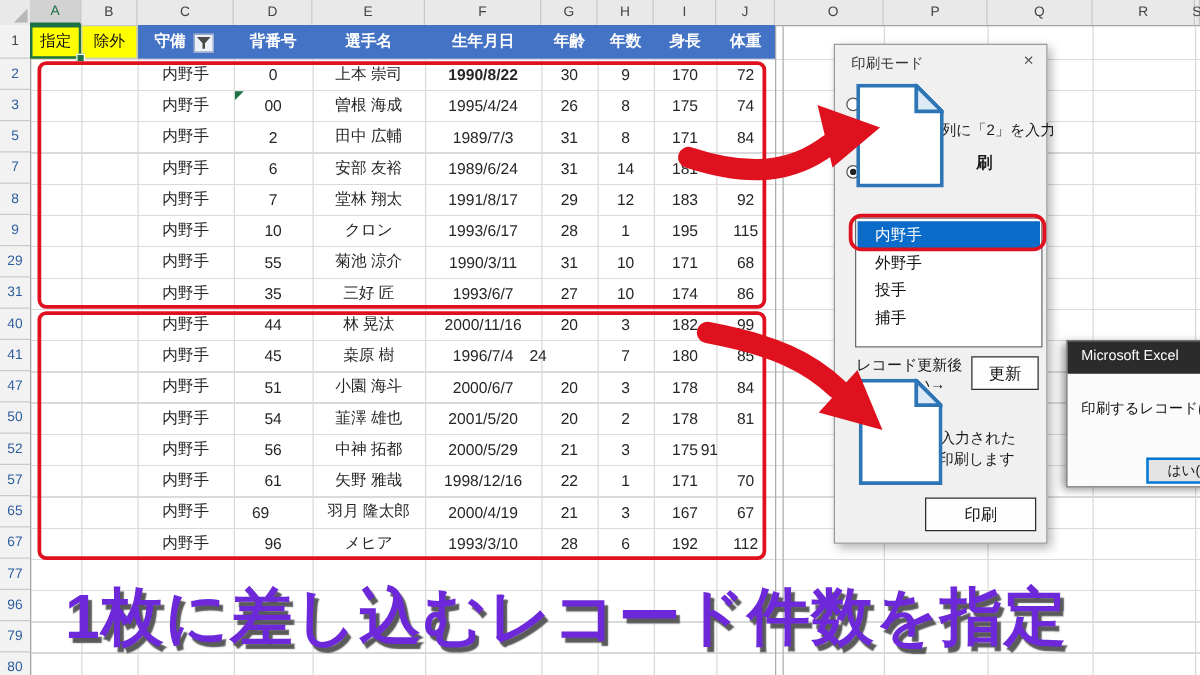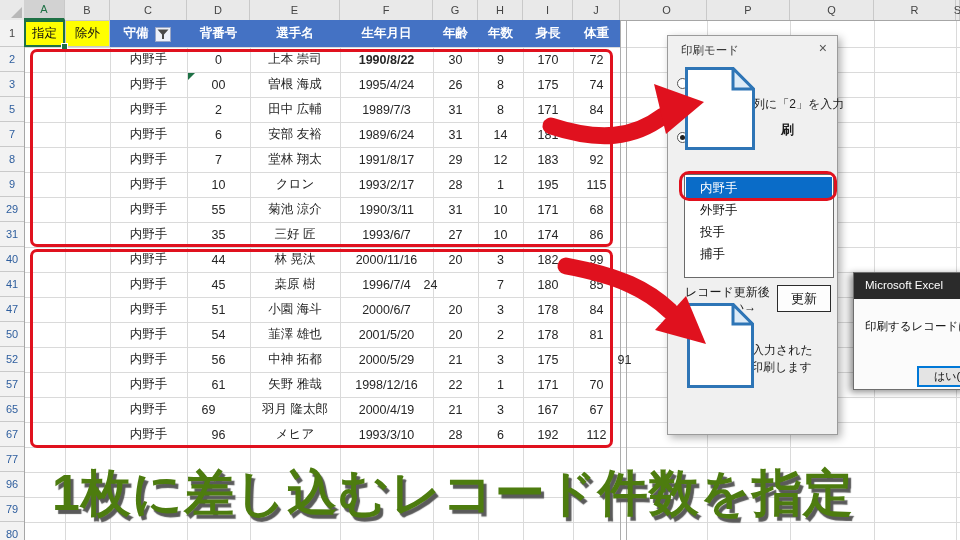--- a/index.html
+++ b/index.html
@@ -54,21 +54,21 @@
         align-items:center;justify-content:center;font-size:13px;color:#111;z-index:2;}
   
   #mbox{position:absolute;left:853px;top:272px;width:115px;height:118px;background:#FBFBFB;border:1px solid #6e6e6e;
         box-shadow:-3px 2px 7px rgba(0,0,0,.45);z-index:25;box-sizing:border-box;}
   #mbox .tbar{position:absolute;left:0;top:0;width:100%;height:26px;background:#2B2B2B;}
   #mbox .tlab{position:absolute;left:11px;top:6px;font-size:11.5px;color:#fff;white-space:nowrap;}
   #mbox .msg{position:absolute;left:11px;top:46px;font-size:11.5px;color:#111;white-space:nowrap;}
   #mbox .ybtn{position:absolute;left:63px;top:93px;width:60px;height:21px;background:#E4E4E4;border:2px solid #0078D7;
         box-sizing:border-box;display:flex;align-items:center;justify-content:center;font-size:11px;color:#111;white-space:nowrap;}
   
-  #caption{position:absolute;left:52px;top:460px;font-size:50px;font-weight:bold;color:#4d7c0f;letter-spacing:1px;
+  #caption{position:absolute;left:52px;top:460px;font-size:50px;font-weight:bold;color:#6d28d9;letter-spacing:1px;
            text-shadow:3px 4px 1px #5a5a5a;z-index:50;white-space:nowrap;}
   svg.overlay{position:absolute;left:0;top:0;z-index:45;pointer-events:none;}
 </style>
 </head>
 <body>
 
 <div id="screen">
 
   <div id="hlines"></div>
   <div id="colstrip"></div>
@@ -150,21 +150,21 @@
       <div class="dcell" style="left: 250px; top: 147px; width: 90px;">堂林 翔太</div>
       <div class="dcell" style="left: 340px; top: 147px; width: 93px;">1991/8/17</div>
       <div class="dcell" style="left: 433px; top: 147px; width: 45px;">29</div>
       <div class="dcell" style="left: 478px; top: 147px; width: 45px;">12</div>
       <div class="dcell" style="left: 523px; top: 147px; width: 50px;">183</div>
       <div class="dcell" style="left: 573px; top: 147px; width: 47px;">92</div>
       <div class="rownum" style="top: 172px; height: 25px;">9</div>
       <div class="dcell" style="left: 110px; top: 172px; width: 77px;">内野手</div>
       <div class="dcell" style="left: 187px; top: 172px; width: 63px;">10</div>
       <div class="dcell" style="left: 250px; top: 172px; width: 90px;">クロン</div>
-      <div class="dcell" style="left: 340px; top: 172px; width: 93px;">1993/2/17</div>
+      <div class="dcell" style="left: 340px; top: 172px; width: 93px;">1993/6/17</div>
       <div class="dcell" style="left: 433px; top: 172px; width: 45px;">28</div>
       <div class="dcell" style="left: 478px; top: 172px; width: 45px;">1</div>
       <div class="dcell" style="left: 523px; top: 172px; width: 50px;">195</div>
       <div class="dcell" style="left: 573px; top: 172px; width: 47px;">115</div>
       <div class="rownum" style="top: 197px; height: 25px;">29</div>
       <div class="dcell" style="left: 110px; top: 197px; width: 77px;">内野手</div>
       <div class="dcell" style="left: 187px; top: 197px; width: 63px;">55</div>
       <div class="dcell" style="left: 250px; top: 197px; width: 90px;">菊池 涼介</div>
       <div class="dcell" style="left: 340px; top: 197px; width: 93px;">1990/3/11</div>
       <div class="dcell" style="left: 433px; top: 197px; width: 45px;">31</div>
@@ -217,21 +217,21 @@
       <div class="dcell" style="left: 523px; top: 322px; width: 50px;">178</div>
       <div class="dcell" style="left: 573px; top: 322px; width: 47px;">81</div>
       <div class="rownum" style="top: 347px; height: 25px;">52</div>
       <div class="dcell" style="left: 110px; top: 347px; width: 77px;">内野手</div>
       <div class="dcell" style="left: 187px; top: 347px; width: 63px;">56</div>
       <div class="dcell" style="left: 250px; top: 347px; width: 90px;">中神 拓都</div>
       <div class="dcell" style="left: 340px; top: 347px; width: 93px;">2000/5/29</div>
       <div class="dcell" style="left: 433px; top: 347px; width: 45px;">21</div>
       <div class="dcell" style="left: 478px; top: 347px; width: 45px;">3</div>
       <div class="dcell" style="left: 523px; top: 347px; width: 50px;">175</div>
-      <div class="dcell" style="left: 601px; top: 347px; width: 47px;">91</div>
+      <div class="dcell" style="left: 544px; top: 347px; width: 47px;">91</div>
       <div class="rownum" style="top: 372px; height: 25px;">57</div>
       <div class="dcell" style="left: 110px; top: 372px; width: 77px;">内野手</div>
       <div class="dcell" style="left: 187px; top: 372px; width: 63px;">61</div>
       <div class="dcell" style="left: 250px; top: 372px; width: 90px;">矢野 雅哉</div>
       <div class="dcell" style="left: 340px; top: 372px; width: 93px;">1998/12/16</div>
       <div class="dcell" style="left: 433px; top: 372px; width: 45px;">22</div>
       <div class="dcell" style="left: 478px; top: 372px; width: 45px;">1</div>
       <div class="dcell" style="left: 523px; top: 372px; width: 50px;">171</div>
       <div class="dcell" style="left: 573px; top: 372px; width: 47px;">70</div>
       <div class="rownum" style="top: 397px; height: 25px;">65</div>
@@ -309,20 +309,21 @@
     <div class="frag" style="left:64px;top:263px;">い→</div>
     <div class="vbtn" style="left:109px;top:249px;width:54px;height:27px;">更新</div>
 
     <svg class="pageicon" style="left:19px;top:267px;" width="67" height="85" viewBox="0 0 67 85">
       <path d="M1.5,1.5 L46,1.5 L65.5,21 L65.5,83.5 L1.5,83.5 Z" fill="#FFFFFF" stroke="#2E75B6" stroke-width="3"></path>
       <path d="M46,1.5 L46,21 L65.5,21 Z" fill="#DDEBF7" stroke="#2E75B6" stroke-width="3"></path>
     </svg>
     <div class="frag" style="left:84px;top:306px;">入力された</div>
     <div class="frag" style="left:83px;top:323px;">印刷します</div>
 
+    <div class="vbtn" style="left:72px;top:362px;width:89px;height:27px;">印刷</div>
   </div>
 
   <div id="mbox">
     <div class="tbar"></div>
     <div class="tlab">Microsoft Excel</div>
     <div class="msg">印刷するレコードは 16人</div>
     <div class="ybtn">はい(</div>
   </div>
 
   <svg class="overlay" width="960" height="540">

